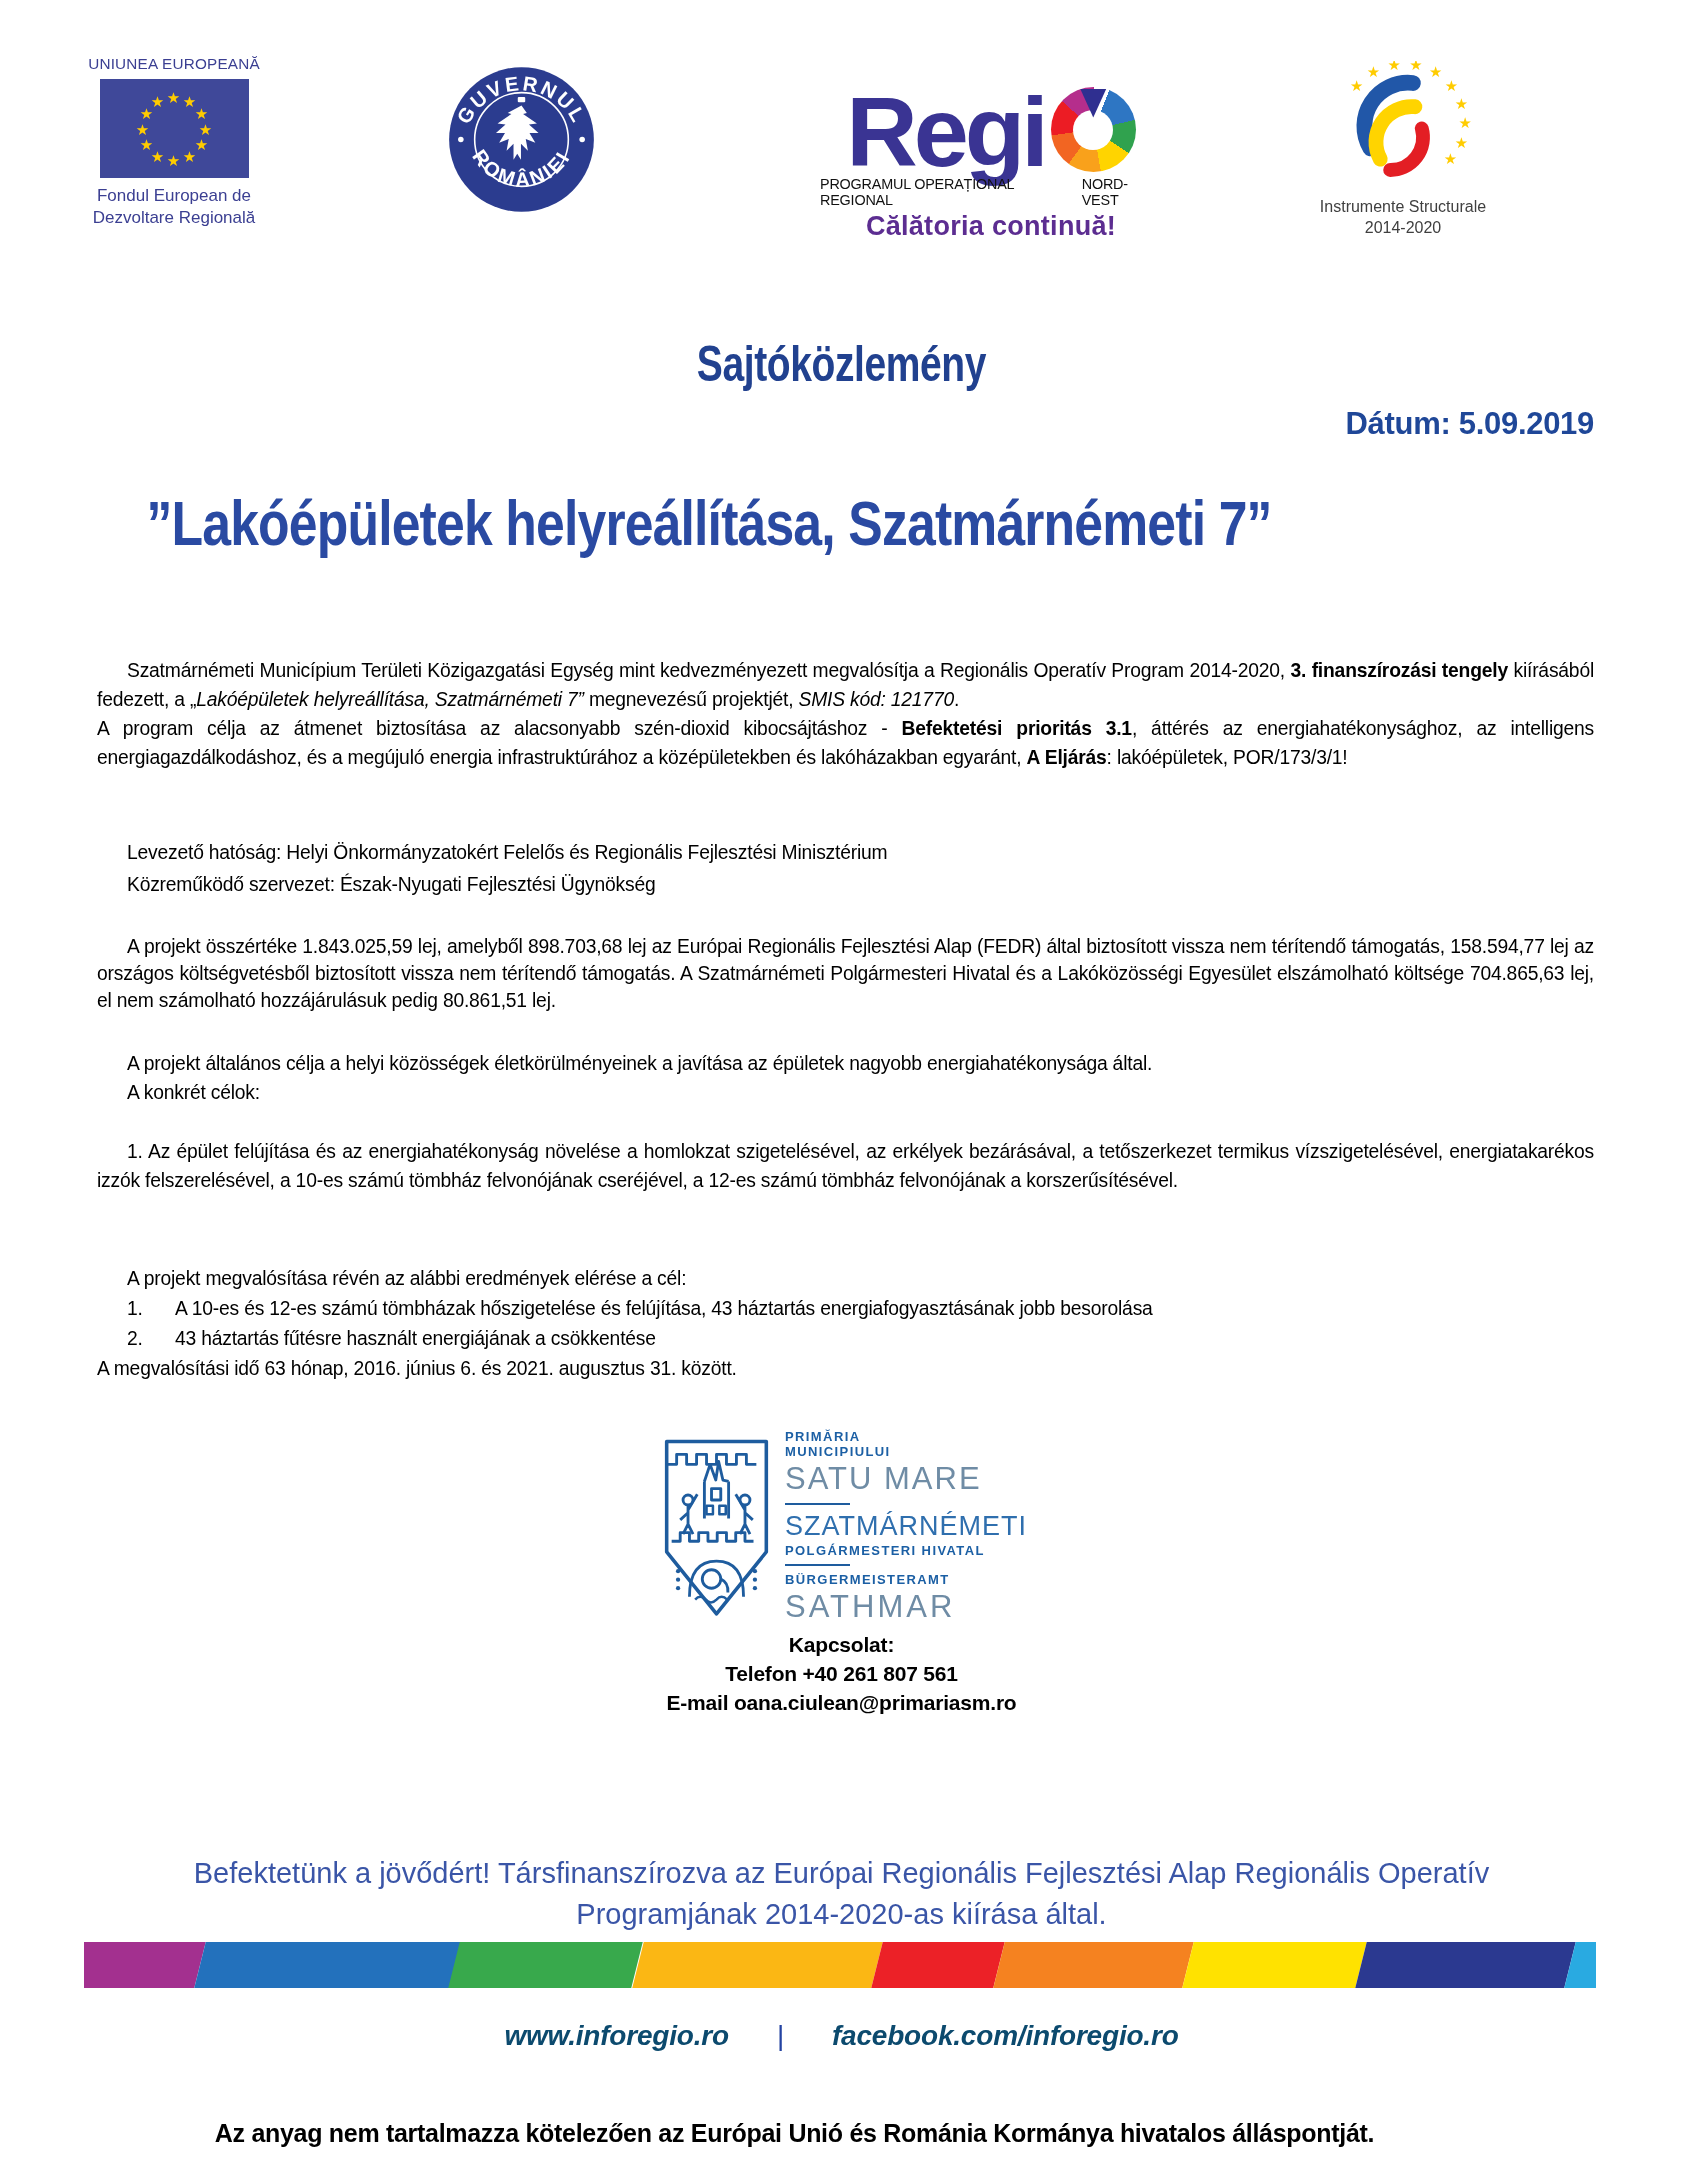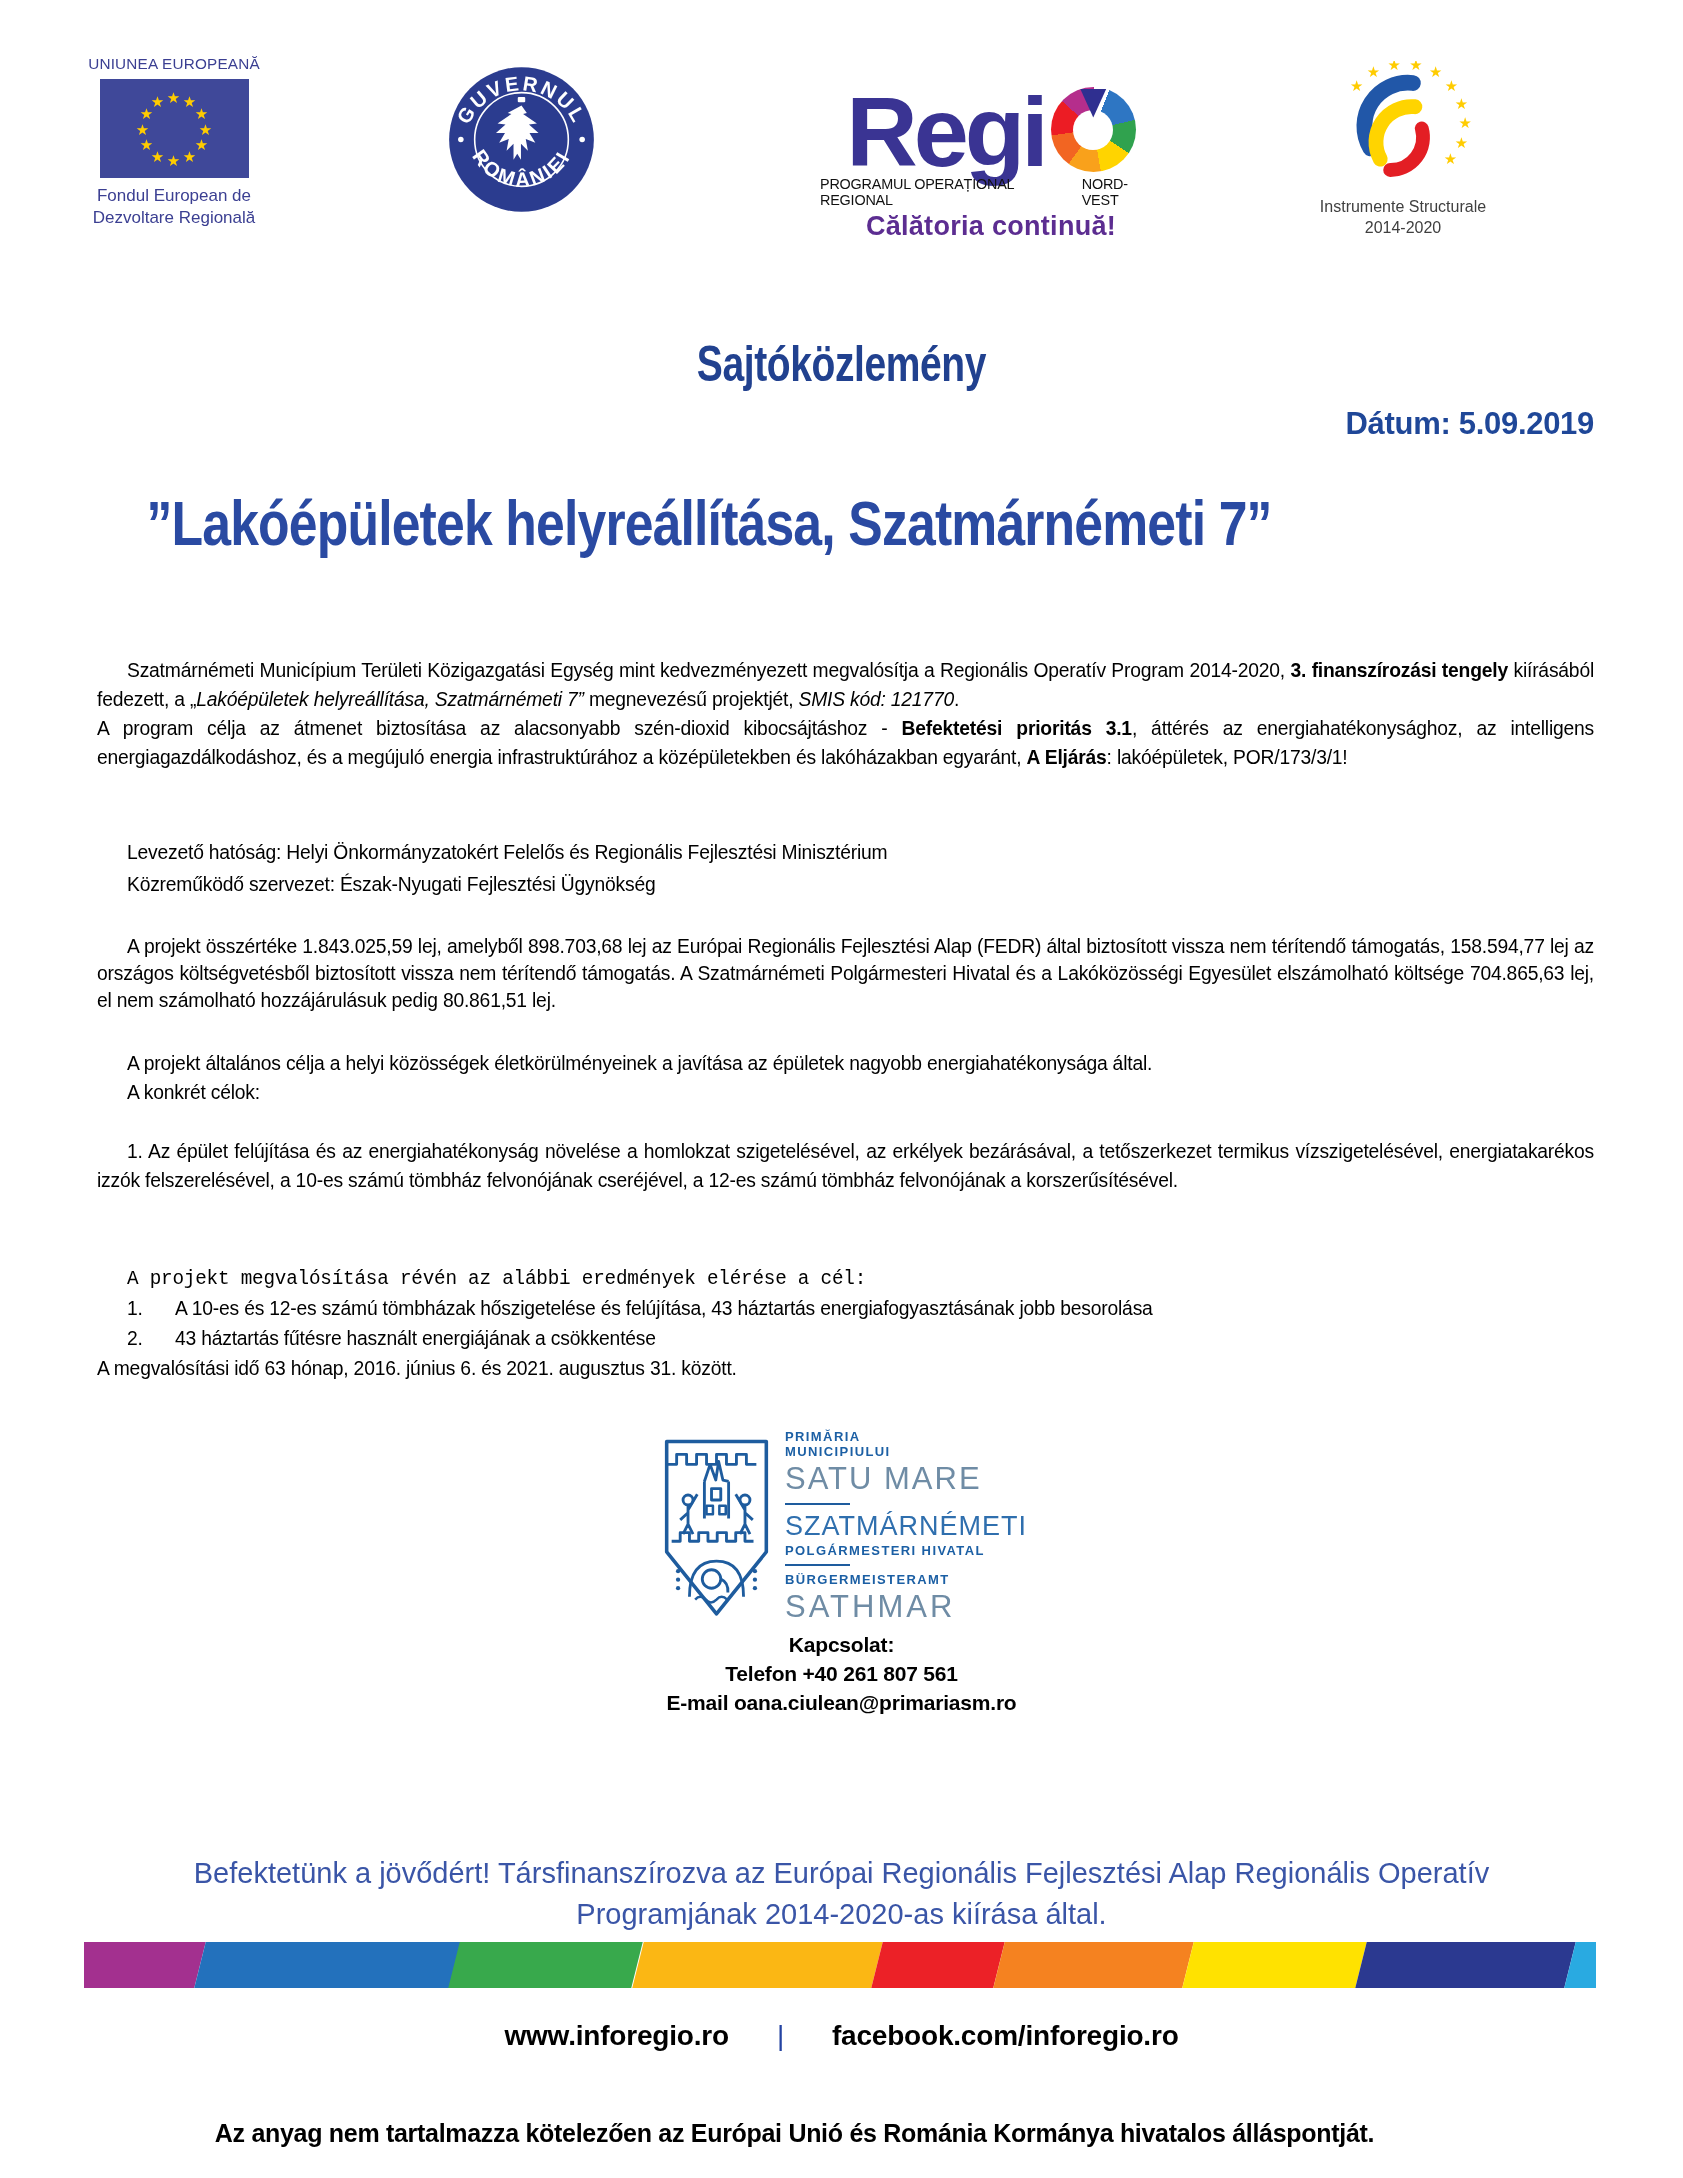--- a/index.html
+++ b/index.html
@@ -60,21 +60,21 @@
 
   
   .slogan{left:178px;top:1853px;width:1327px;text-align:center;font-size:29px;line-height:41px;color:#3A55A7;}
   .stripe{left:84px;top:1942px;width:1512px;height:46px;display:flex;overflow:hidden;}
   .stripe-seg{height:100%;transform:skewX(-14deg);}
   .stripe-seg:first-child{margin-left:-22px;}
   .stripe-seg:last-child{margin-right:-22px;}
   .links{left:0;top:2020px;width:1683px;text-align:center;font-size:28px;font-weight:700;color:#2443A2;letter-spacing:-0.2px;}
   .links .sep{font-weight:400;margin:0 48px;}
   .disclaimer{left:0;top:2119px;width:1589px;text-align:center;font-size:25px;font-weight:700;color:#000;letter-spacing:-0.3px;}
-  a.link{color:#000000;text-decoration:none;cursor:pointer;}
+  a.link{color:#0c4a6e;text-decoration:none;cursor:pointer;font-style:italic;}
 </style>
 </head>
 <body>
 
 <div class="abs eu-block">
   <div class="eu-title">UNIUNEA EUROPEANĂ</div>
   <div class="eu-flag">
       <span class="eu-star" style="left: 74px; top: 18px;">★</span>
       <span class="eu-star" style="left: 90px; top: 22px;">★</span>
       <span class="eu-star" style="left: 102px; top: 34px;">★</span>
@@ -182,21 +182,21 @@
 <div class="content" style="top:1049px;">
   <div class="line" style="line-height:29px;">A projekt általános célja a helyi közösségek életkörülményeinek a javítása az épületek nagyobb energiahatékonysága által.</div>
   <div class="line" style="line-height:29px;">A konkrét célok:</div>
 </div>
 
 <div class="content" style="top:1137px;">
   <p class="para indent">1. Az épület felújítása és az energiahatékonyság növelése a homlokzat szigetelésével, az erkélyek bezárásával, a tetőszerkezet termikus vízszigetelésével, energiatakarékos izzók felszerelésével, a 10-es számú tömbház felvonójának cseréjével, a 12-es számú tömbház felvonójának a korszerűsítésével.</p>
 </div>
 
 <div class="content" style="top:1264px;">
-  <div class="line" style="line-height:30px;font-family:Liberation Mono, monospace;">A projekt megvalósítása révén az alábbi eredmények elérése a cél:</div>
+  <div class="line" style="line-height:30px;">A projekt megvalósítása révén az alábbi eredmények elérése a cél:</div>
   <div class="li-row">
     <span class="li-num">1.</span>
     <span class="li-text">A 10-es és 12-es számú tömbházak hőszigetelése és felújítása, 43 háztartás energiafogyasztásának jobb besorolása</span>
   </div>
   <div class="li-row">
     <span class="li-num">2.</span>
     <span class="li-text">43 háztartás fűtésre használt energiájának a csökkentése</span>
   </div>
   <div class="line" style="margin-left:0;line-height:30px;">A megvalósítási idő 63 hónap, 2016. június 6. és 2021. augusztus 31. között.</div>
 </div>

